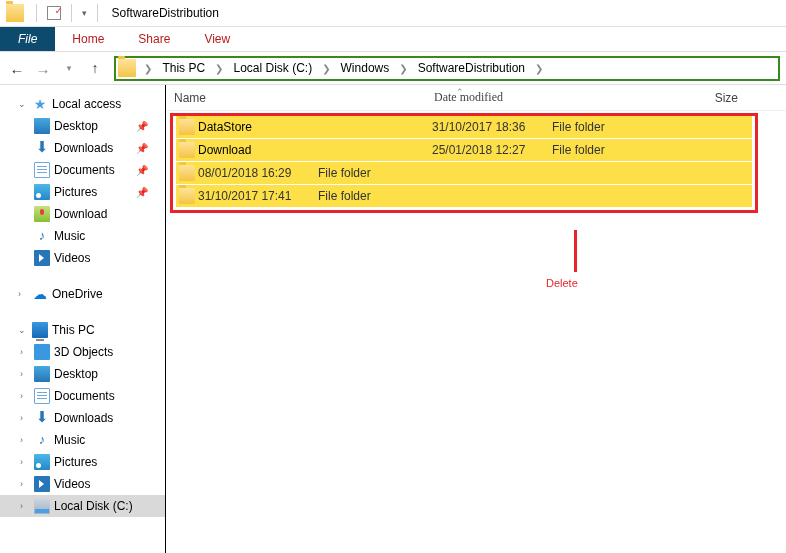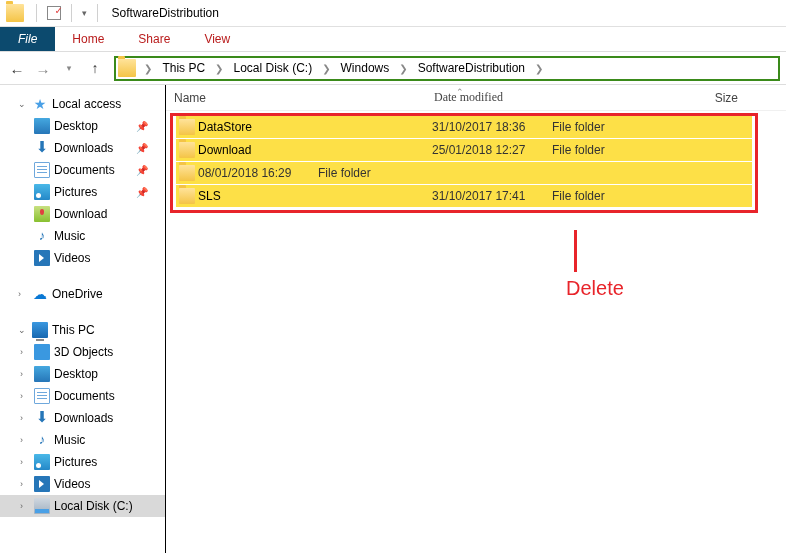--- a/index.html
+++ b/index.html
@@ -54,21 +54,21 @@
     .selection-box { position: absolute; top: 28px; left: 4px; right: 28px; border: 3px solid #e8242a; padding: 0 3px 3px 3px; }
     .row { display: flex; align-items: center; height: 22px; background: #fde047; margin-top: 0px; }
     .row + .row { margin-top: 1px; }
     .row .icon-cell { width: 22px; display: flex; justify-content: center; }
     .row .name-cell { width: 234px; }
     .row .date-cell { width: 120px; color: #333; }
     .row .type-cell { width: 120px; color: #333; }
     .row .size-cell { width: 76px; text-align: right; padding-right: 8px; color:#333; }
 
     .annot-line { position: absolute; top: 145px; left: 408px; width: 3px; height: 42px; background: #e8242a; }
-    .annot-label { position: absolute; top: 192px; left: 400px; color: #e8242a; font-size: 20px; }
+    .annot-label { position: absolute; top: 192px; left: 380px; color: #e8242a; font-size: 11px; }
 
     
     .ico { width: 16px; height: 16px; display: inline-block; flex-shrink: 0; }
     .ico-folder { background: linear-gradient(#ffe39a,#f4c446); border-radius: 1px; position: relative; }
     .ico-folder::before { content:""; position:absolute; top:-3px; left:0; width:7px; height:3px; background:#f4c446; border-radius:1px 1px 0 0; }
     .ico-doc { background:#fff; border:1px solid #6fa8dc; border-radius:1px; position:relative; }
     .ico-doc::before { content:""; position:absolute; top:3px; left:2px; right:2px; height:1px; background:#6fa8dc; box-shadow: 0 3px 0 #6fa8dc, 0 6px 0 #6fa8dc; }
     .ico-txt { background:#fff; border:1px solid #999; border-radius:1px; position:relative; }
     .ico-txt::before { content:""; position:absolute; top:3px; left:2px; right:2px; height:1px; background:#aaa; box-shadow: 0 3px 0 #aaa, 0 6px 0 #aaa; }
     .ico-star { color:#4aa0e6; font-size:14px; line-height:16px; text-align:center; width:16px; }
@@ -271,21 +271,20 @@
               <span class="ico ico-folder"></span>
             </span>
             <span class="date-cell">08/01/2018 16:29</span>
             <span class="type-cell">File folder</span>
             <span class="size-cell"></span>
           </div>
           <div class="row">
             <span class="icon-cell">
               <span class="ico ico-folder"></span>
             </span>
-            <span class="name-cell">SLS</span>
             <span class="date-cell">31/10/2017 17:41</span>
             <span class="type-cell">File folder</span>
             <span class="size-cell"></span>
           </div>
         </div>
     </div>
 
     <div class="annot-line"></div>
     <div class="annot-label">Delete</div>
   </div>

